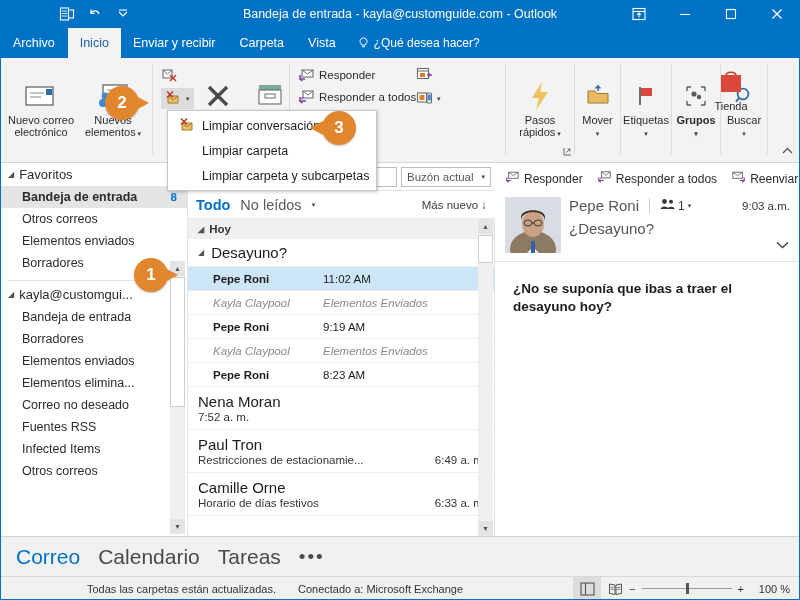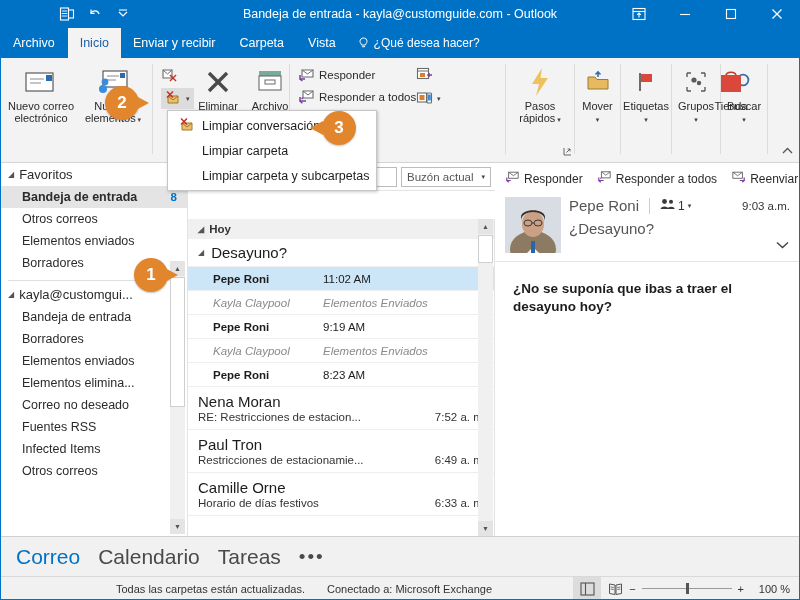--- a/index.html
+++ b/index.html
@@ -54,21 +54,21 @@
     background:#f3f3f3; border-bottom:1px solid #d4d4d4;
   }
   .rgroup { position:absolute; top:0; height:105px; }
   .rgroup .glabel {
     position:absolute; bottom:3px; left:0; right:0; text-align:center;
     font-size:10.5px; color:#666;
   }
   .rsep { position:absolute; top:6px; width:1px; height:90px; background:#dcdcdc; }
 
   .bigbtn {
-    position:absolute; top:6px; width:70px; text-align:center; cursor:default;
+    position:absolute; top:20px; width:70px; text-align:center; cursor:default;
   }
   .bigbtn .glyph { height:36px; display:flex; align-items:center; justify-content:center; }
   .bigbtn .cap { font-size:11px; line-height:12px; color:#2b2b2b; }
 
   .smallbtn { position:absolute; display:flex; align-items:center; gap:4px; font-size:11.5px; }
   .smallbtn .ico { width:17px; height:17px; display:flex; align-items:center; justify-content:center; }
 
   .caret { font-size:7px; color:#444; line-height:1; }
 
   
@@ -196,21 +196,21 @@
   .navbar .nav { font-size:21px; color:#4a4a4a; }
   .navbar .nav.active { color:#0072c6; }
   .navbar .dots { font-size:19px; color:#4a4a4a; letter-spacing:2px; }
 
   
   .statusbar {
     position:absolute; left:0; bottom:0; width:800px; height:24px;
     background:#f1f1f1; border-top:1px solid #d9d9d9;
     display:flex; align-items:center; font-size:11px; color:#333;
   }
-  .sb-sync { margin-left:116px; }
+  .sb-sync { margin-left:87px; }
   .sb-conn { margin-left:22px; }
   .sb-views { margin-left:auto; display:flex; align-items:center; }
   .sb-views .vb { width:28px; height:24px; display:flex; align-items:center; justify-content:center; }
   .sb-views .vb.on { background:#dcdcdc; }
   .zoomwrap { display:flex; align-items:center; gap:6px; padding-right:10px; }
   .zline { width:90px; height:1px; background:#9a9a9a; position:relative; }
   .zhandle { position:absolute; left:44px; top:-5px; width:3px; height:11px; background:#555; }
   .zpct { width:40px; text-align:right; }
 
   
@@ -469,21 +469,21 @@
               <line x1="6" y1="3" x2="6" y2="21" stroke="#4a4a4a" stroke-width="1.6"></line>
               <path d="M7 4 L18 4 L18 12 L7 12 Z" fill="#d9483b"></path>
             </svg>
         </div>
         <div class="cap"><span>Etiquetas</span><br><span class="caret">▾</span></div>
       </div>
       <div class="glabel"></div>
     </div>
     <div class="rsep" style="left:671px;"></div>
 
-    <div class="rgroup" style="left:672px; width:48px;">
+    <div class="rgroup" style="left:672px; width:48px;font-weight:bold;">
       <div class="bigbtn" style="left:0; width:48px;">
         <div class="glyph">
           <svg width="24" height="24" viewBox="0 0 24 24">
               <path d="M3 3 L7 3 M3 3 L3 7 M21 3 L17 3 M21 3 L21 7 M3 21 L7 21 M3 21 L3 17 M21 21 L17 21 M21 21 L21 17" fill="none" stroke="#5b5b5b" stroke-width="1.4"></path>
               <circle cx="10" cy="10" r="2.6" fill="#5b5b5b"></circle>
               <circle cx="15" cy="13" r="2.2" fill="#5b5b5b"></circle>
             </svg>
         </div>
         <div class="cap"><span>Grupos</span><br><span class="caret">▾</span></div>
       </div>
@@ -585,20 +585,29 @@
   <div class="searchbar">
     <div class="searchinput" title="Buscar en Buzón actual">
       <span></span>
     </div>
     <div class="scope">
       <span>Buzón actual</span>
       <span class="caret">▾</span>
     </div>
   </div>
 
+  <div class="listhdr">
+    <span class="all">Todo</span>
+    <span class="unread">No leídos</span>
+    <span class="caret">▾</span>
+    <span class="newest">
+      <span>Más nuevo</span>
+      <span>↓</span>
+    </span>
+  </div>
 
   <div class="msglist">
     <div class="daygroup">
       <span class="tri">◢</span>
       <span>Hoy</span>
     </div>
     <div class="convhdr">
       <span class="tri">◢</span>
       <span>Desayuno?</span>
     </div>
@@ -620,21 +629,20 @@
       <span class="tm">Elementos Enviados</span>
     </div>
     <div class="mrow">
       <span class="nm">Pepe Roni</span>
       <span class="tm">8:23 AM</span>
     </div>
 
     <div class="mitem">
       <div class="from">Nena Moran</div>
       <div class="line2">
-        <span class="subj">RE: Restricciones de estacion...</span>
         <span class="when">7:52 a. m.</span>
       </div>
     </div>
     <div class="mitem">
       <div class="from">Paul Tron</div>
       <div class="line2">
         <span class="subj">Restricciones de estacionamie...</span>
         <span class="when">6:49 a. m.</span>
       </div>
     </div>

